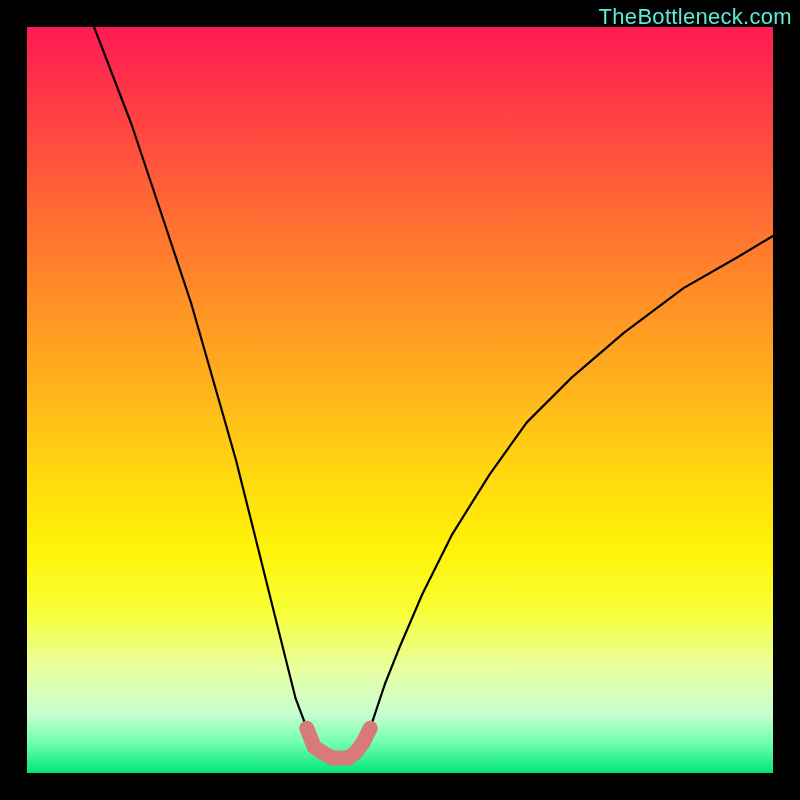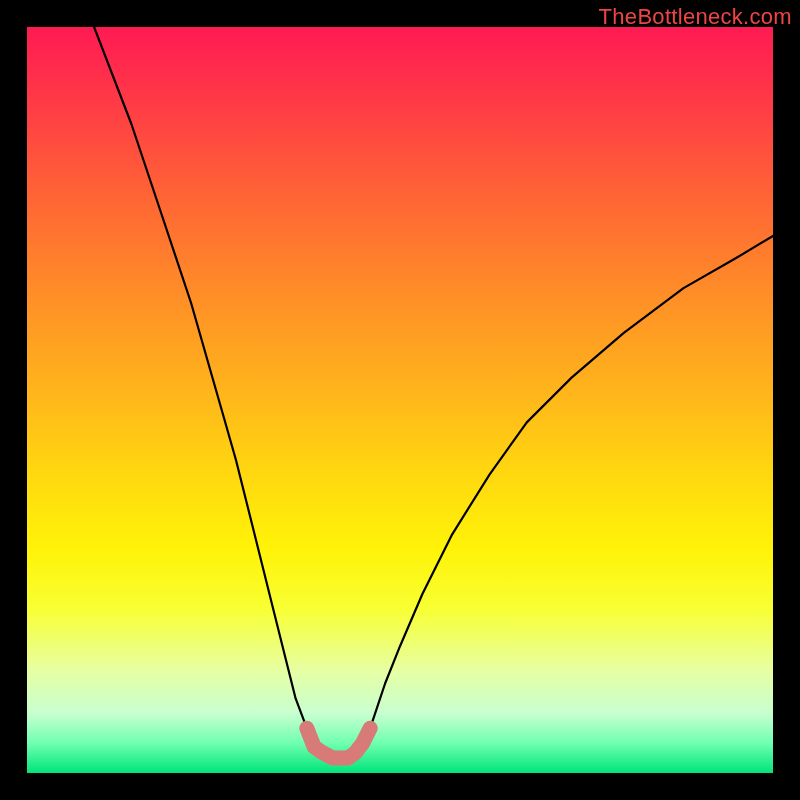--- a/index.html
+++ b/index.html
@@ -43,21 +43,21 @@
     left: 0;
     top: 0;
     width: 746px;
     height: 746px;
   }
   .watermark {
     position: absolute;
     right: 8px;
     top: 4px;
     font-size: 22px;
-    color: #ef4444;
+    color: #5eead4;
     letter-spacing: 0.3px;
     user-select: none;
   }
 </style>
 </head>
 <body>
 
 <div class="watermark">TheBottleneck.com</div>
 
 <div class="frame">

